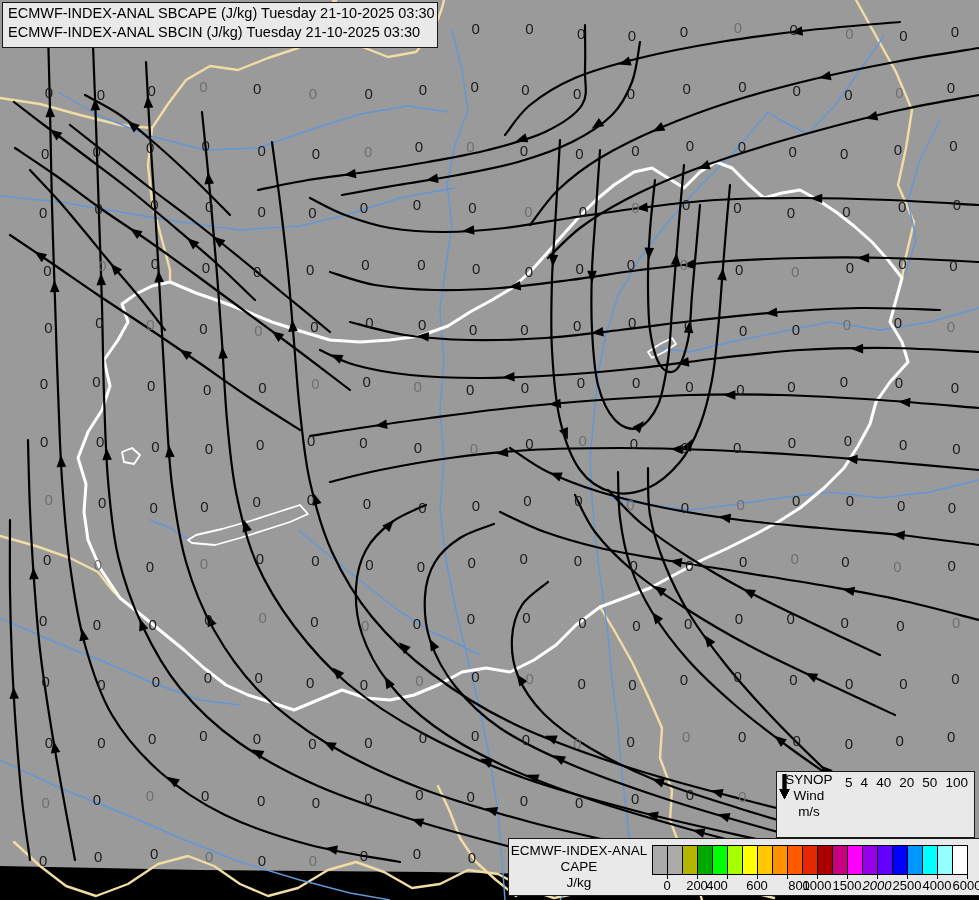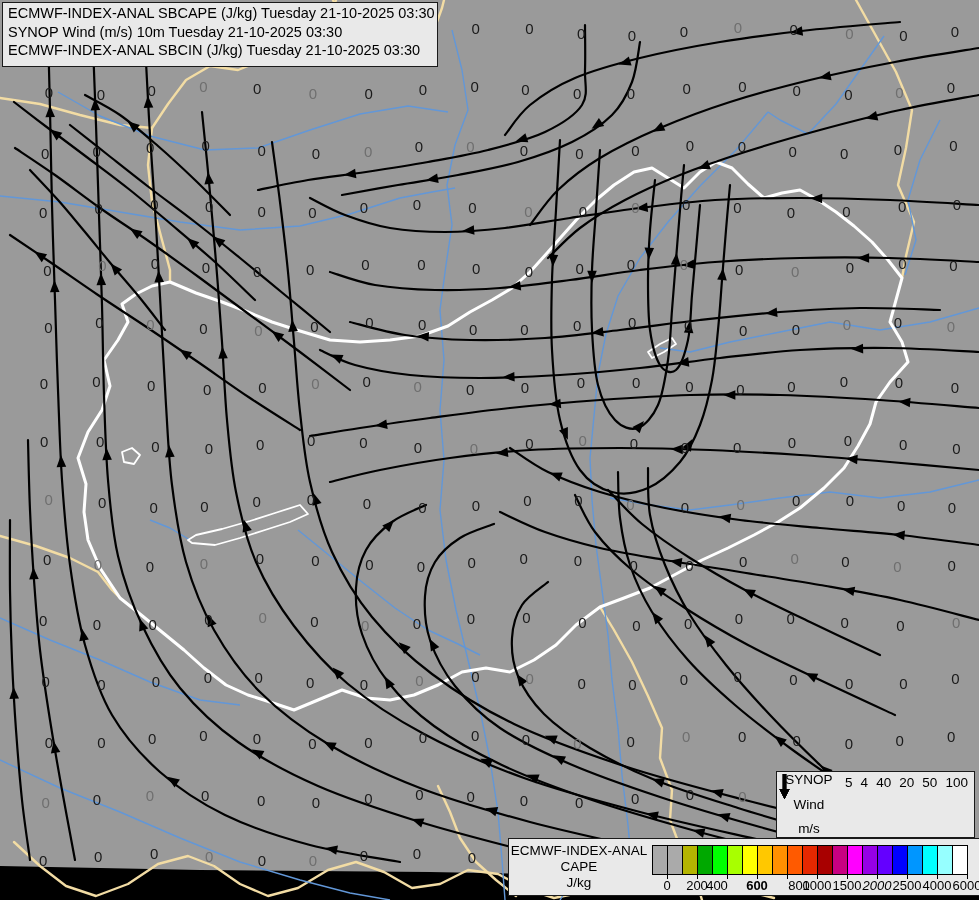--- a/index.html
+++ b/index.html
@@ -5,21 +5,21 @@
   html,body{margin:0;padding:0;background:#555;}
   .stage{position:relative;width:979px;height:900px;overflow:hidden;
          background:#9a9a9a;font-family:"Liberation Sans",sans-serif;}
   .stage svg{position:absolute;left:0;top:0;}
   .overlay-box{position:absolute;background:#e9e9e9;border:1px solid #1a1a1a;
                color:#000;box-sizing:border-box;}
   .title-box{left:2px;top:2px;width:436px;padding:1px 7px 6px 5px;
              font-size:14.5px;line-height:18.5px;white-space:nowrap;}
   .synop-box{left:776px;top:771px;width:199px;height:67px;display:flex;}
   .synop-labels{width:64px;display:flex;flex-direction:column;align-items:center;
-                justify-content:space-between;font-size:13.5px;line-height:16px;}
+                justify-content:flex-start;font-size:13.5px;line-height:16px;}
   .synop-cells{flex:1;display:flex;align-items:stretch;justify-content:space-around;
                padding:4px 2px 2px 0;}
   .synop-cell{display:flex;flex-direction:column;align-items:center;justify-content:space-between;}
   .synop-cell .num{font-size:13.5px;line-height:14px;padding-bottom:2px;}
   .cape-box{left:508px;top:838px;width:471px;height:58px;border-right:none;}
   .cape-labels{position:absolute;left:0;top:0;width:140px;height:100%;
                display:flex;flex-direction:column;align-items:center;
                justify-content:center;font-size:13.5px;line-height:16px;}
   .cape-bar{position:absolute;left:143px;top:6px;height:28px;display:flex;
             border:1px solid #000;background:#fff;}
@@ -467,21 +467,20 @@
       <text x="686.7" y="859.4" font-size="15" text-anchor="middle" fill="#1a1a1a" font-family="&quot;Liberation Sans&quot;, sans-serif">0</text>
       <text x="737.8" y="863.7" font-size="15" text-anchor="middle" fill="#1a1a1a" font-family="&quot;Liberation Sans&quot;, sans-serif">0</text>
       <text x="790.7" y="867.0" font-size="15" text-anchor="middle" fill="#1a1a1a" font-family="&quot;Liberation Sans&quot;, sans-serif">0</text>
       <text x="845.8" y="864.5" font-size="15" text-anchor="middle" fill="#1a1a1a" font-family="&quot;Liberation Sans&quot;, sans-serif">0</text>
       <text x="901.8" y="859.8" font-size="15" text-anchor="middle" fill="#6f6f6f" font-family="&quot;Liberation Sans&quot;, sans-serif">0</text>
       <text x="956.8" y="859.8" font-size="15" text-anchor="middle" fill="#1a1a1a" font-family="&quot;Liberation Sans&quot;, sans-serif">0</text>
     </svg>
 
   <div class="overlay-box title-box">
     <div>ECMWF-INDEX-ANAL SBCAPE (J/kg) Tuesday 21-10-2025 03:30</div>
-    <div>SYNOP Wind (m/s) 10m Tuesday 21-10-2025 03:30</div>
     <div>ECMWF-INDEX-ANAL SBCIN (J/kg) Tuesday 21-10-2025 03:30</div>
   </div>
 
   <div class="overlay-box synop-box">
     <div class="synop-labels">
       <div>SYNOP</div>
       <div>Wind</div>
       <div>m/s</div>
     </div>
     <div class="synop-cells" id="synop-cells">
@@ -560,21 +559,21 @@
         <div class="cape-cell" style="background: rgb(255, 255, 255);"></div>
       </div>
     <div id="cape-ticks">
         <div class="cape-tick" style="left: 158px;"></div>
         <div class="cape-tick-label" style="left: 158px;">0</div>
         <div class="cape-tick" style="left: 188px;"></div>
         <div class="cape-tick-label" style="left: 188px;">200</div>
         <div class="cape-tick" style="left: 218px;"></div>
         <div class="cape-tick-label" style="left: 208px;">400</div>
         <div class="cape-tick" style="left: 248px;"></div>
-        <div class="cape-tick-label" style="left: 248px; font-weight: bold;">600</div>
+        <div class="cape-tick-label" style="left: 248px;">600</div>
         <div class="cape-tick" style="left: 278px;"></div>
         <div class="cape-tick-label" style="left: 290px;">800</div>
         <div class="cape-tick" style="left: 308px;"></div>
         <div class="cape-tick-label" style="left: 308px;">1000</div>
         <div class="cape-tick" style="left: 338px;"></div>
         <div class="cape-tick-label" style="left: 338px;">1500</div>
         <div class="cape-tick" style="left: 368px;"></div>
         <div class="cape-tick-label" style="left: 368px; font-style: italic;">2000</div>
         <div class="cape-tick" style="left: 398px;"></div>
         <div class="cape-tick-label" style="left: 398px;">2500</div>

